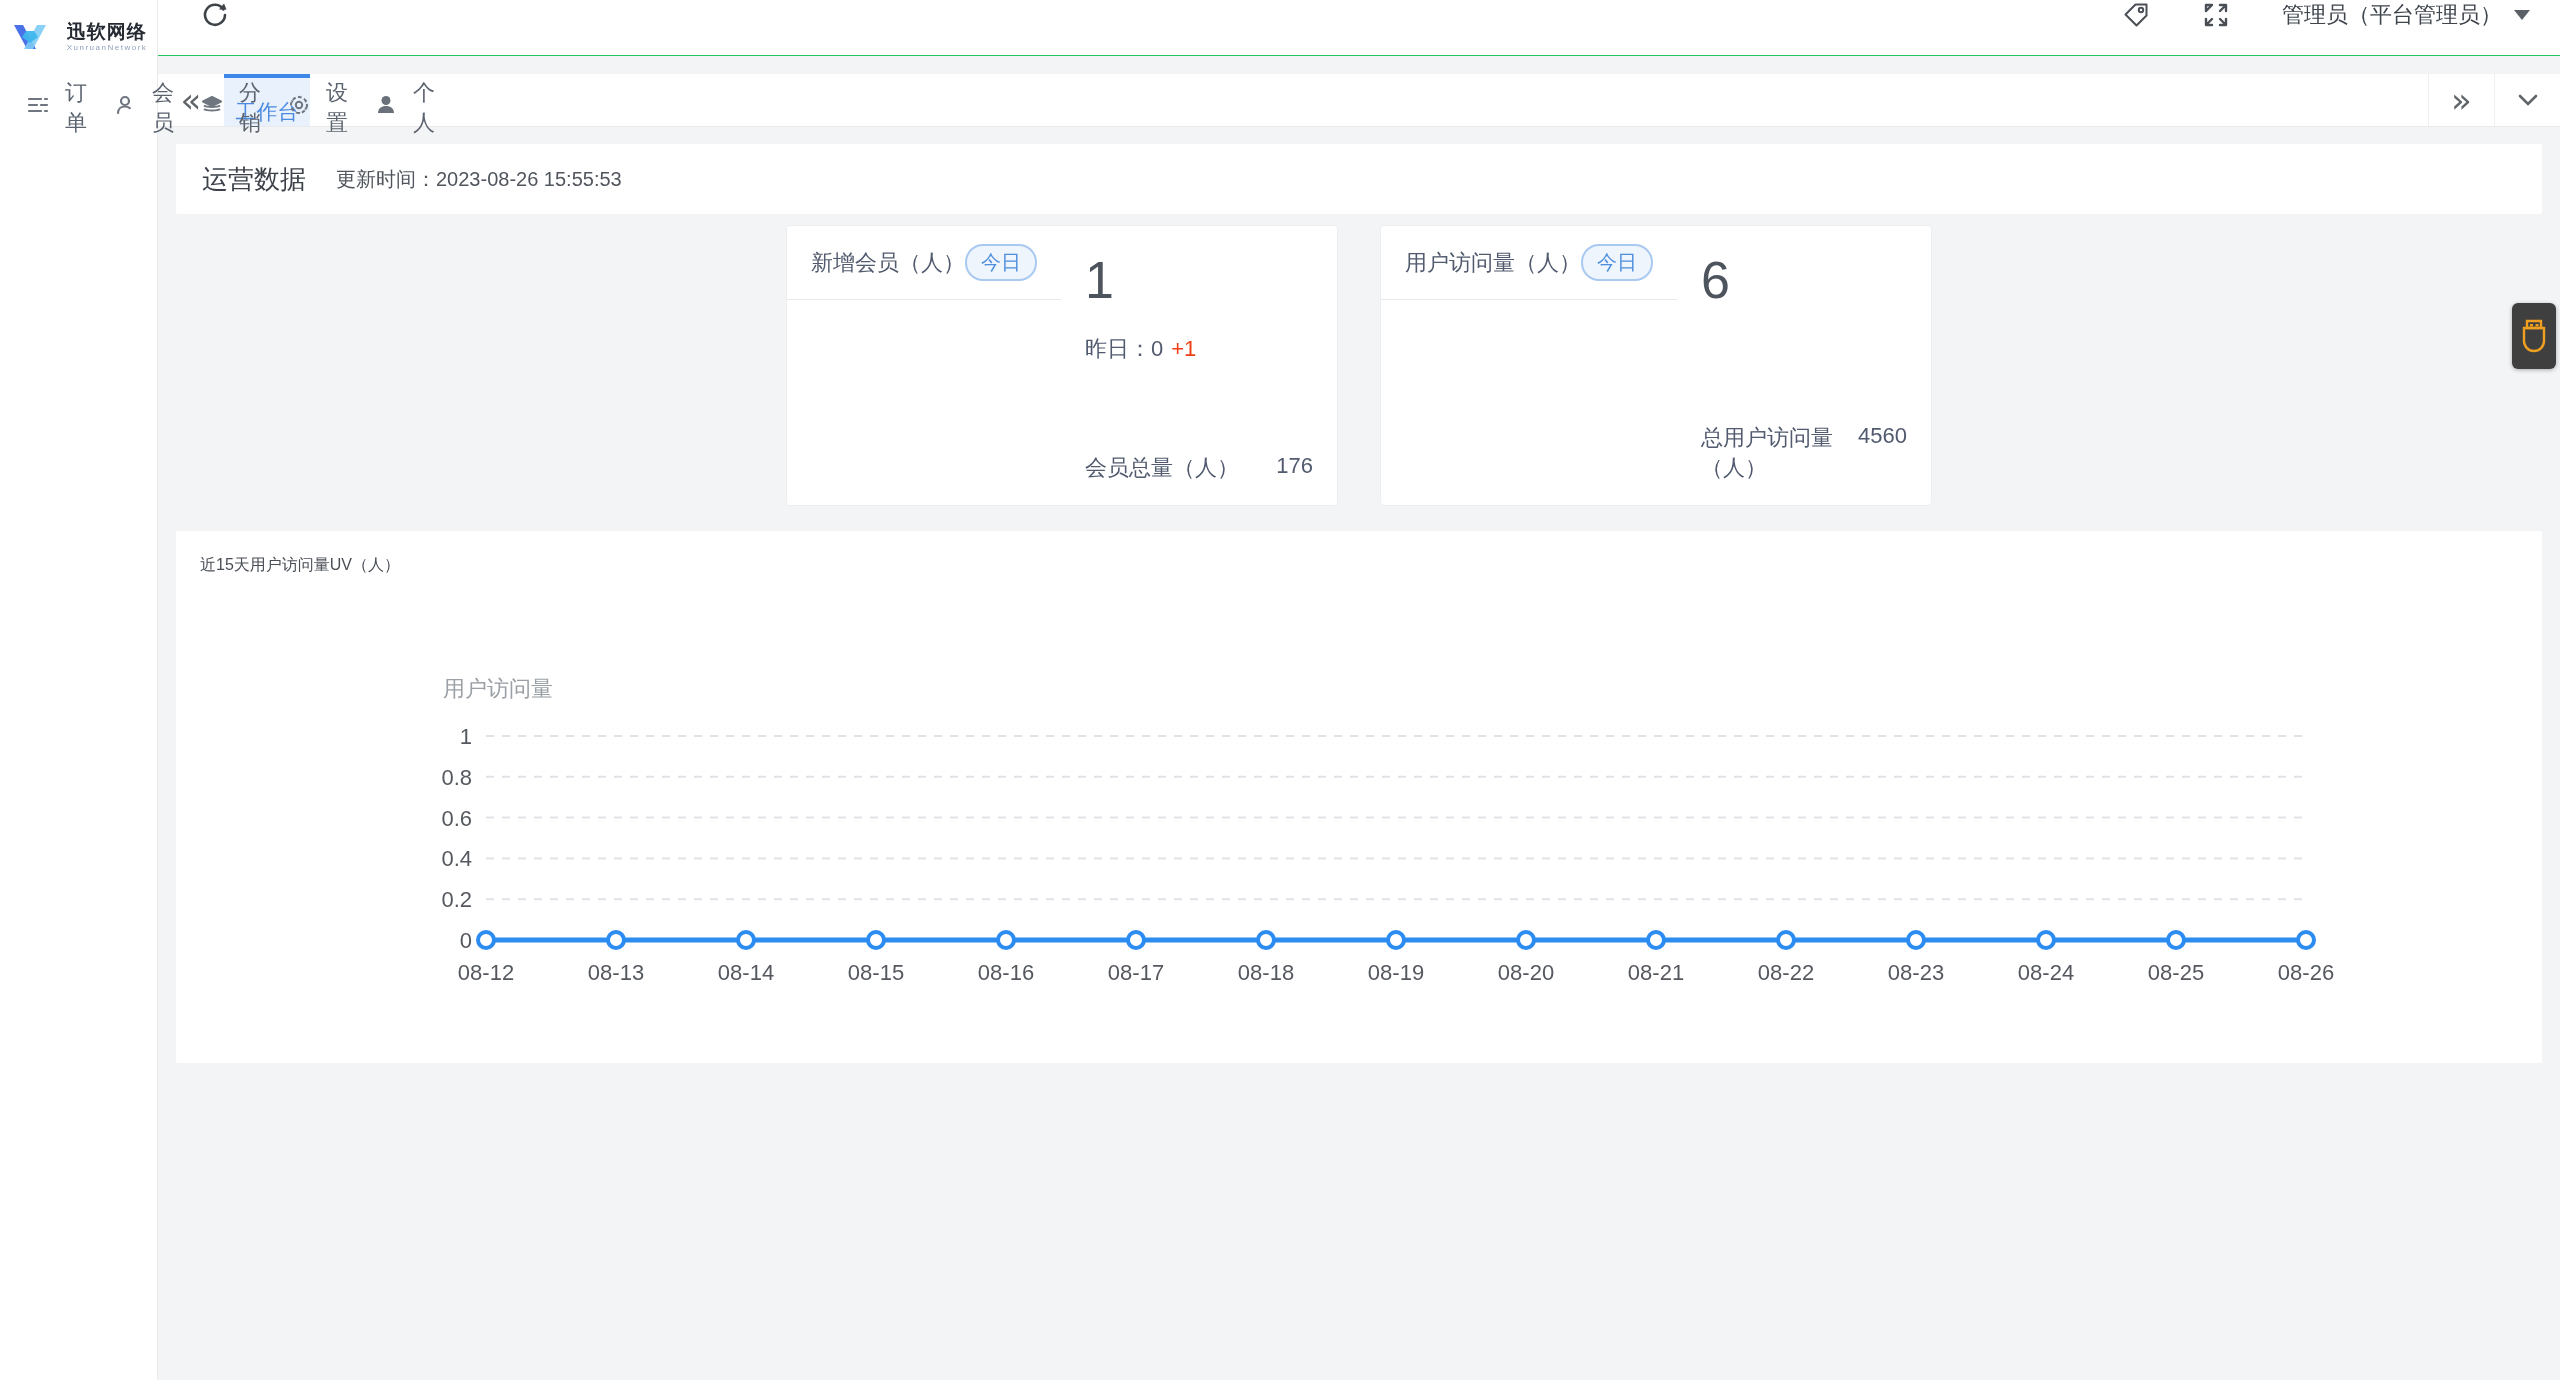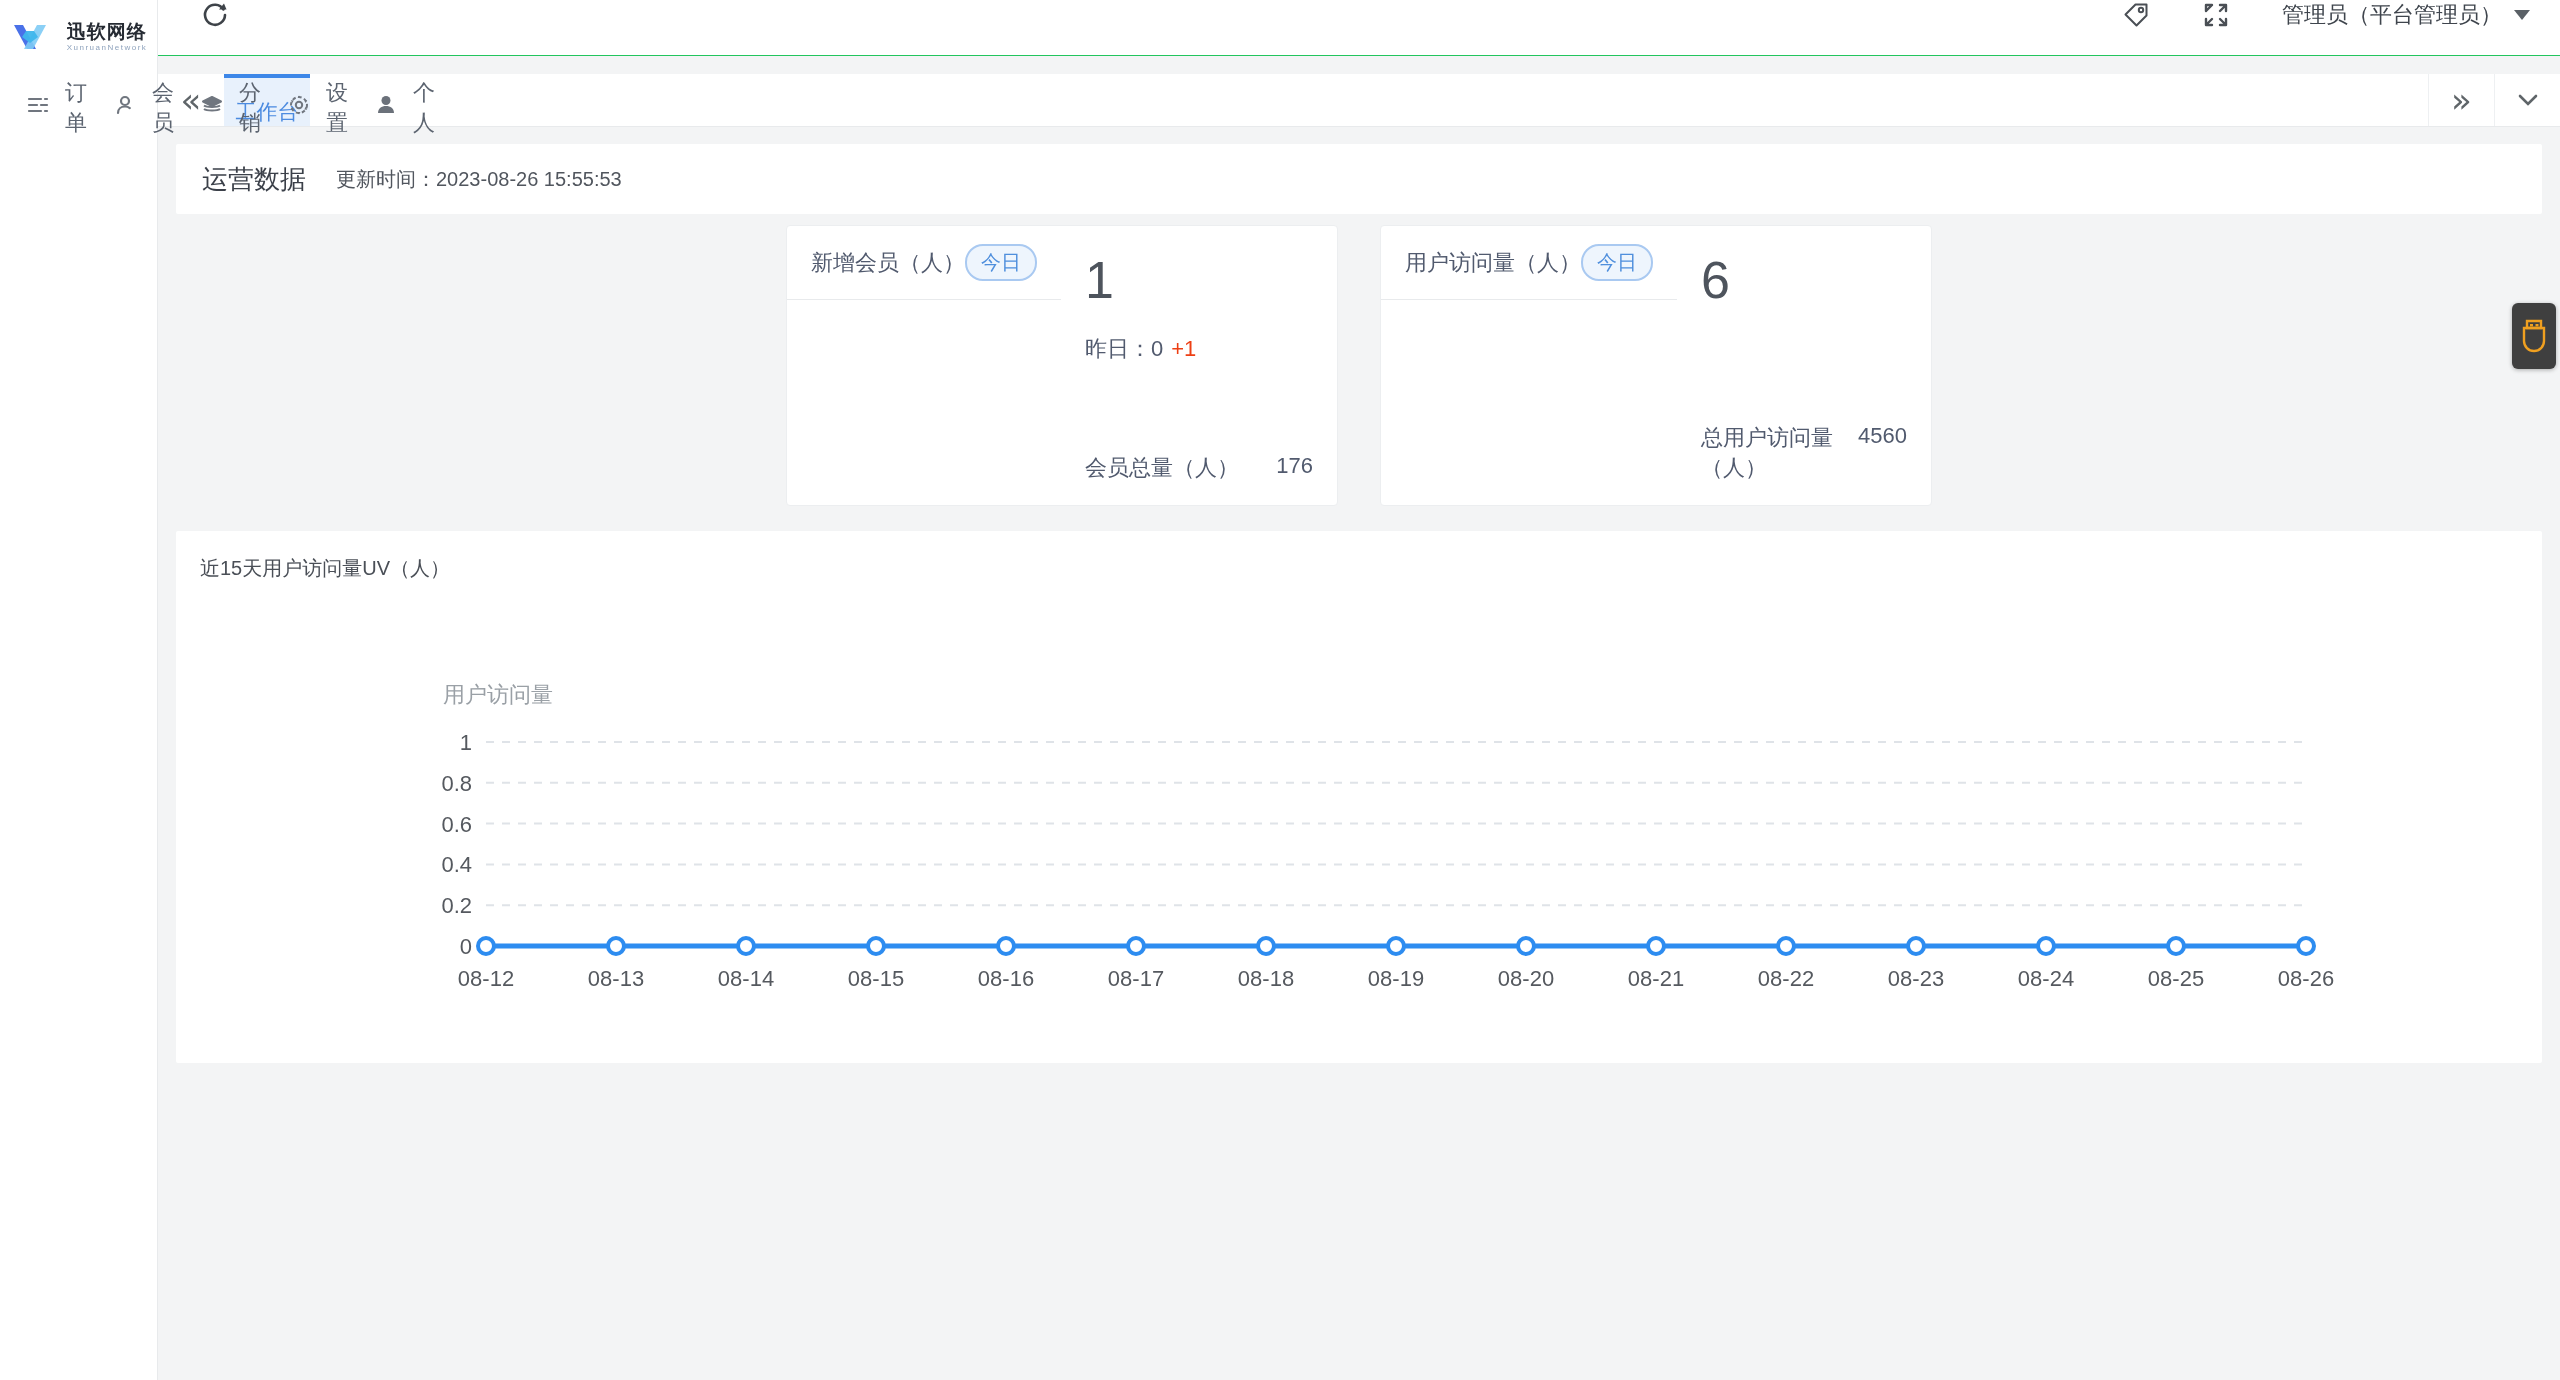--- a/index.html
+++ b/index.html
@@ -44,21 +44,21 @@
   .card-hd { height:74px; display:flex; align-items:center; justify-content:space-between; padding:0 24px; border-bottom:1px solid #e8eaec; }
   .card-title { font-size:22px; color:#515a6e; }
   .badge-today { font-size:20px; color:#4f8fdd; background:#eef5fd; border:2px solid #a9c9f1; border-radius:18px; padding:3px 14px; cursor:pointer; }
   .card-bd { flex:1; display:flex; flex-direction:column; padding:10px 24px 22px; }
   .card-value { font-size:52px; color:#4e545d; margin-top:14px; }
   .card-yday { font-size:22px; color:#515a6e; margin-top:24px; }
   .card-yday .delta { color:#ed3f14; margin-left:8px; }
   .card-total { margin-top:auto; display:flex; justify-content:space-between; font-size:22px; color:#515a6e; }
 
   .panel-chart { margin-top:25px; height:532px; padding:24px 0 0 24px; }
-  .chart-title { font-size:20px; color:#4a4f57; }
+  .chart-title { font-size:16px; color:#4a4f57; }
   .chart-svg { display:block; width:2340px; height:440px; margin-top:36px; }
 
   .footer { position:absolute; left:0; right:0; top:1100px; text-align:center; font-size:21px; color:#9ca1a8; }
   .footer span { margin:0 6px; }
 
   
   .float-widget { position:absolute; right:4px; top:303px; width:44px; height:66px; background:#3f3f3f; border-radius:6px; display:flex; align-items:center; justify-content:center; cursor:pointer; z-index:9; box-shadow:0 1px 4px rgba(0,0,0,.3); }
 </style>
 </head>
 <body>

